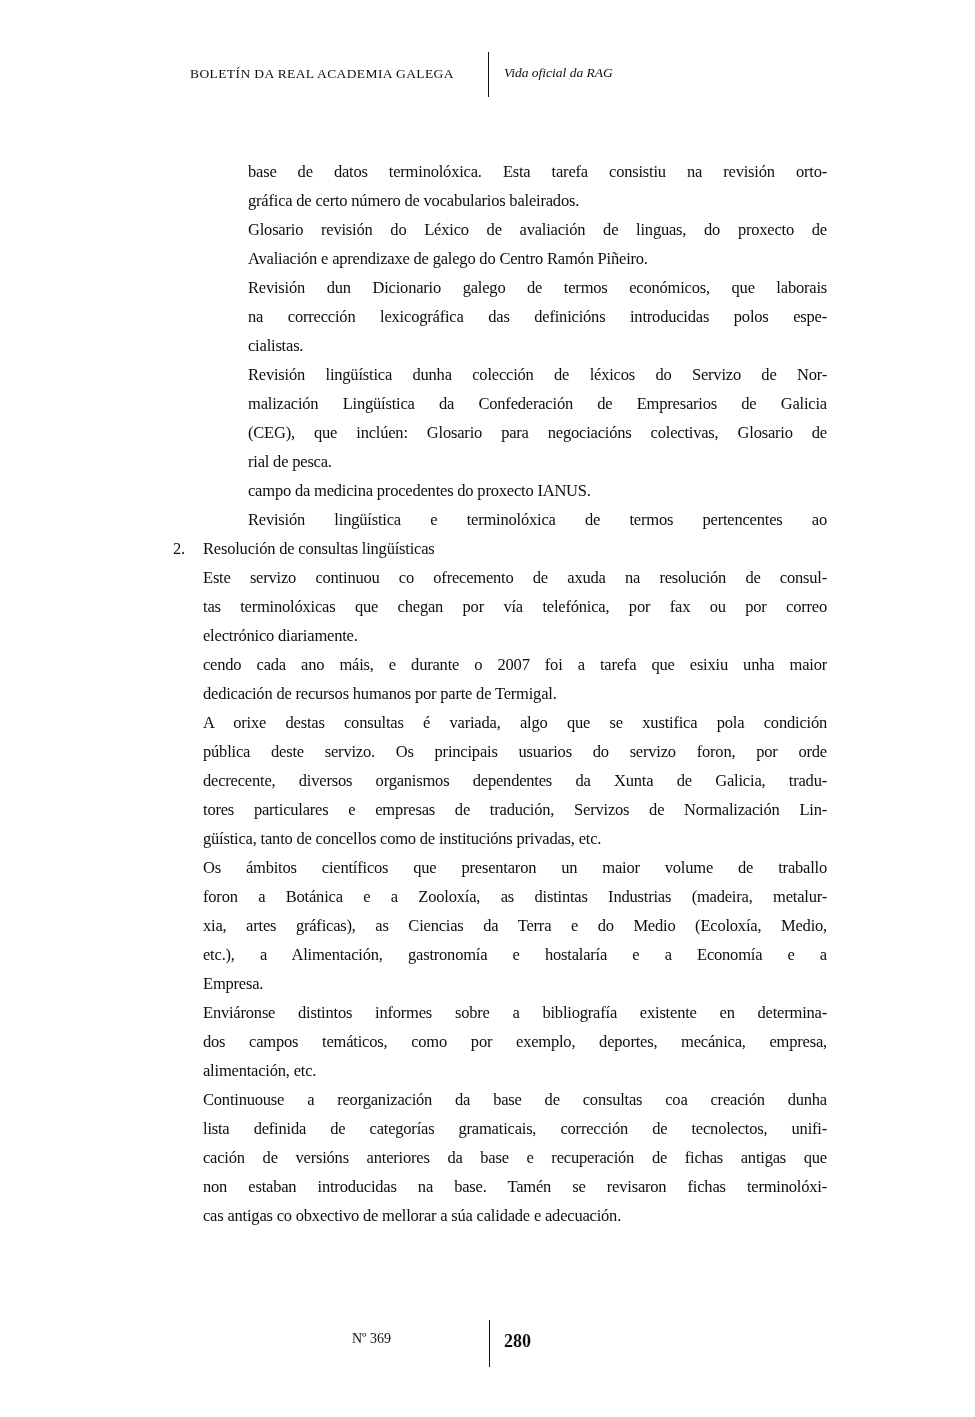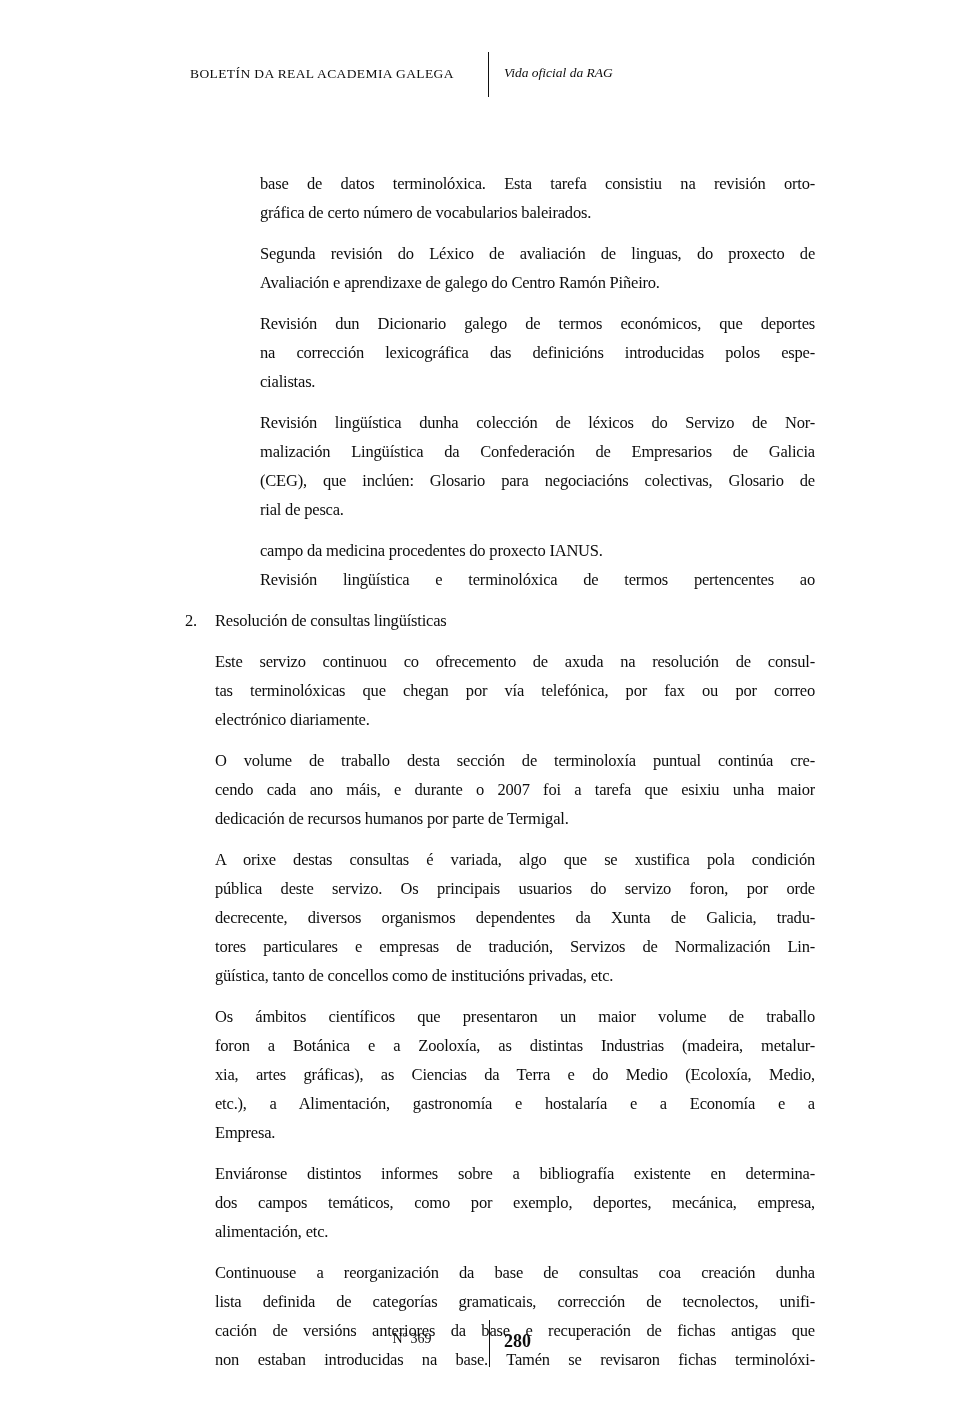--- a/index.html
+++ b/index.html
@@ -35,21 +35,21 @@
   }
   
   .body-text {
     position: absolute;
     left: 173px; top: 157px;
     width: 654px;
     font-size: 16.5px;
     letter-spacing: -0.2px;
     line-height: 29px;
   }
-  .block { margin: 12px; padding: 0; }
+  .block { margin: 0; padding: 0; }
   .block.sub  .line { padding-left: 75px; }
   .block.item .line { padding-left: 30px; }
   .block.heading { position: relative; }
   .block.heading .num {
     position: absolute;
     left: 0; top: 0;
     height: 29px;
   }
   .line {
     height: 29px;
@@ -60,21 +60,21 @@
   .line.last {
     text-align: center;
     text-align-last: left;
   }
   .line .it { }
   
   .issue-number {
     position: absolute;
     left: 352px; top: 1331px;
     width: 120px;
-    text-align: center;
+    text-align: left;
     font-size: 14px;
     white-space: nowrap;
   }
   .footer-divider {
     position: absolute;
     left: 489px; top: 1320px;
     width: 1px; height: 47px;
     background: #111;
   }
   .page-number {
@@ -92,25 +92,25 @@
   <div class="journal-title">BOLETÍN DA REAL ACADEMIA GALEGA</div>
   <div class="header-divider"></div>
   <div class="section-title">Vida oficial da RAG</div>
 
   <div class="body-text" id="body-text">
       <div class="block sub">
         <div class="line"><span>base de datos terminolóxica. Esta tarefa consistiu na revisión orto-</span></div>
         <div class="line last"><span>gráfica de certo número de vocabularios baleirados.</span></div>
       </div>
       <div class="block sub">
-        <div class="line"><span>Segunda revisión do </span><span class="it">Léxico de avaliación de linguas</span><span>, do proxecto de</span></div>
+        <div class="line"><span>Glosario revisión do </span><span class="it">Léxico de avaliación de linguas</span><span>, do proxecto de</span></div>
         <div class="line last"><span>Avaliación e aprendizaxe de galego do Centro Ramón Piñeiro.</span></div>
       </div>
       <div class="block sub">
-        <div class="line"><span>Revisión dun </span><span class="it">Dicionario galego de termos económicos</span><span>, que deportes</span></div>
+        <div class="line"><span>Revisión dun </span><span class="it">Dicionario galego de termos económicos</span><span>, que laborais</span></div>
         <div class="line"><span>na corrección lexicográfica das definicións introducidas polos espe-</span></div>
         <div class="line last"><span>cialistas.</span></div>
       </div>
       <div class="block sub">
         <div class="line"><span>Revisión lingüística dunha colección de léxicos do Servizo de Nor-</span></div>
         <div class="line"><span>malización Lingüística da Confederación de Empresarios de Galicia</span></div>
         <div class="line"><span>(CEG), que inclúen: </span><span class="it">Glosario para negociacións colectivas</span><span>, </span><span class="it">Glosario de</span></div>
         <div class="line last"><span class="it">rial de pesca</span><span>.</span></div>
       </div>
       <div class="block sub">
@@ -120,21 +120,20 @@
       <div class="block item heading">
         <span class="num">2.</span>
         <div class="line last"><span>Resolución de consultas lingüísticas</span></div>
       </div>
       <div class="block item">
         <div class="line"><span>Este servizo continuou co ofrecemento de axuda na resolución de consul-</span></div>
         <div class="line"><span>tas terminolóxicas que chegan por vía telefónica, por fax ou por correo</span></div>
         <div class="line last"><span>electrónico diariamente.</span></div>
       </div>
       <div class="block item">
-        <div class="line"><span>O volume de traballo desta sección de terminoloxía puntual continúa cre-</span></div>
         <div class="line"><span>cendo cada ano máis, e durante o 2007 foi a tarefa que esixiu unha maior</span></div>
         <div class="line last"><span>dedicación de recursos humanos por parte de Termigal.</span></div>
       </div>
       <div class="block item">
         <div class="line"><span>A orixe destas consultas é variada, algo que se xustifica pola condición</span></div>
         <div class="line"><span>pública deste servizo. Os principais usuarios do servizo foron, por orde</span></div>
         <div class="line"><span>decrecente, diversos organismos dependentes da Xunta de Galicia, tradu-</span></div>
         <div class="line"><span>tores particulares e empresas de tradución, Servizos de Normalización Lin-</span></div>
         <div class="line last"><span>güística, tanto de concellos como de institucións privadas, etc.</span></div>
       </div>
@@ -148,20 +147,21 @@
       <div class="block item">
         <div class="line"><span>Enviáronse distintos informes sobre a bibliografía existente en determina-</span></div>
         <div class="line"><span>dos campos temáticos, como por exemplo, deportes, mecánica, empresa,</span></div>
         <div class="line last"><span>alimentación, etc.</span></div>
       </div>
       <div class="block item">
         <div class="line"><span>Continuouse a reorganización da base de consultas coa creación dunha</span></div>
         <div class="line"><span>lista definida de categorías gramaticais, corrección de tecnolectos, unifi-</span></div>
         <div class="line"><span>cación de versións anteriores da base e recuperación de fichas antigas que</span></div>
         <div class="line"><span>non estaban introducidas na base. Tamén se revisaron fichas terminolóxi-</span></div>
+        <div class="line last"><span>cas antigas co obxectivo de mellorar a súa calidade e adecuación.</span></div>
       </div>
     </div>
 
   <div class="issue-number">Nº 369</div>
   <div class="footer-divider"></div>
   <div class="page-number">280</div>
 
 </div>
 
 </body></html>

